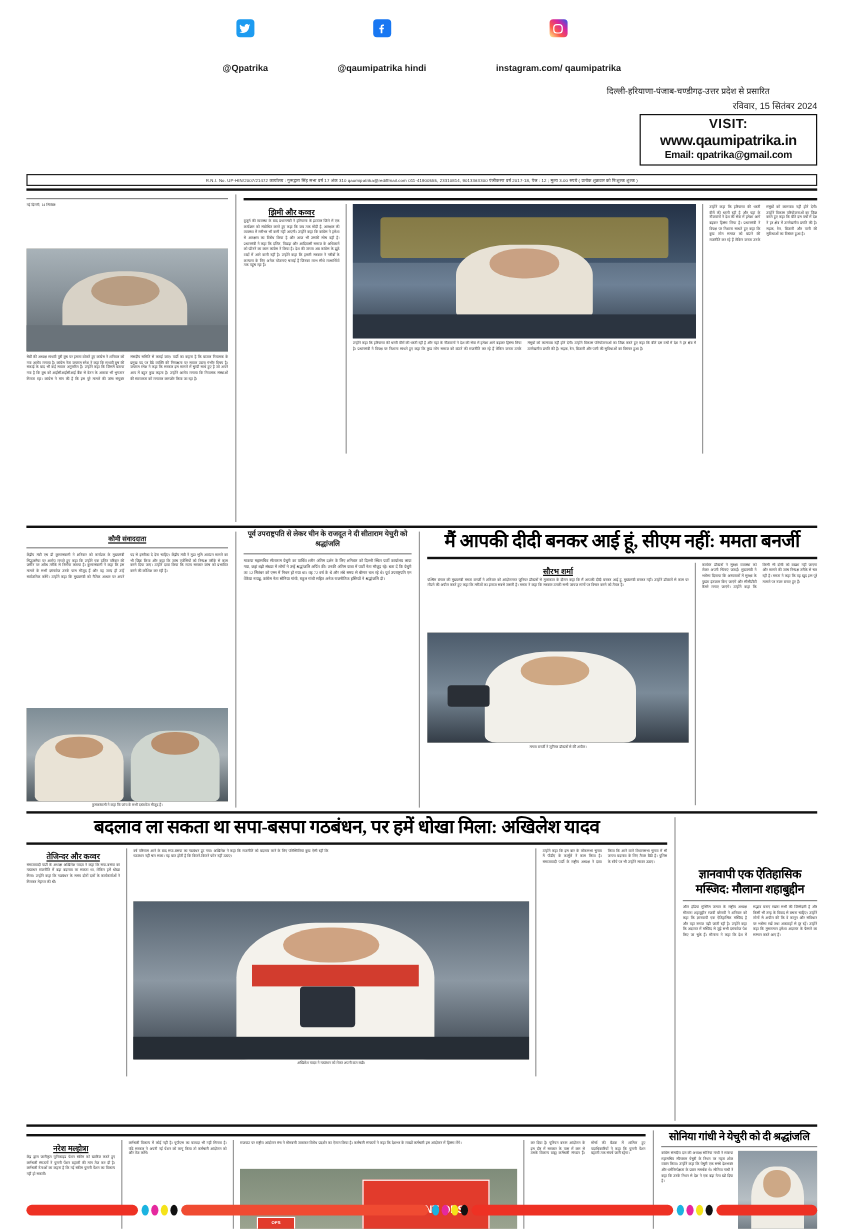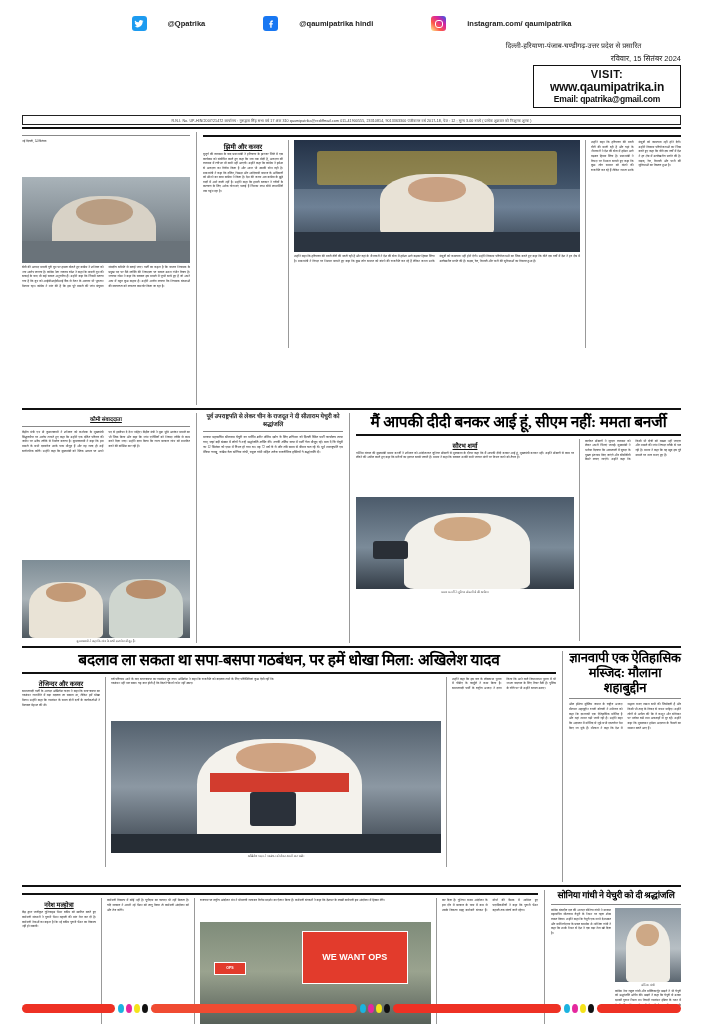--- a/index.html
+++ b/index.html
@@ -8,21 +8,21 @@
     width:703px; height:1024px;
     background:#ffffff;
     font-family:"Liberation Serif", serif;
     color:#111;
     overflow:hidden;
   }
   .page { width:703px; height:1024px; padding:8px 22px 0 22px; position:relative; }
 
   
   .social-bar { display:flex; justify-content:center; gap:58px; padding:8px 0 4px 0; }
-  .social { display:flex; align-items:center; gap:21px; }
+  .social { display:flex; align-items:center; gap:21px;flex-direction:column; }
   .sicon { width:15px; height:15px; border-radius:3px; flex:none; position:relative;
            display:flex; align-items:center; justify-content:center; color:#fff; font-size:10px; line-height:1; }
   .sicon.tw { background:#1d9bf0; }
   .sicon.fb { background:#1877f2; font-family:"Liberation Serif",serif; font-weight:bold; }
   .sicon.ig { background:linear-gradient(45deg,#fdf497,#fd5949,#d6249f,#285AEB); }
   .sicon.ig i { display:block; width:8px; height:8px; border:1.4px solid #fff; border-radius:3px; }
   .shandle { font-family:"Liberation Sans", sans-serif; font-size:7.5px; font-weight:bold;
              line-height:1.22; color:#1a1a1a; }
 
   
@@ -54,21 +54,21 @@
   .band { display:flex; gap:6px; margin-top:3px; }
   .col { position:relative; }
   .vsep { border-left:1px solid #999; }
 
   .hl { font-family:"Liberation Serif", serif; font-weight:bold; color:#000; text-align:center;
         line-height:1.14; letter-spacing:-0.2px; }
   .hl-xl { font-size:19px; }
   .hl-lg { font-size:15.5px; }
   .hl-md { font-size:11.5px; }
   .hl-sm { font-size:9px; }
-  .hl-xs { font-size:13px; }
+  .hl-xs { font-size:10px;margin-top:43px; }
 
   .kicker { font-size:6px; text-align:center; line-height:1.25; font-weight:bold; color:#222; }
 
   .byline { text-align:center; font-weight:bold; font-size:6.5px; margin:2px 0 1px 0;
             text-decoration:underline; color:#111; }
   .byline-sm { font-size:5.5px; }
 
   
   .txt { font-size:3.05px; line-height:1.52; text-align:justify; color:#2b2b2b;
          font-family:"Liberation Serif", serif; word-spacing:0.2px; hyphens:none; }

